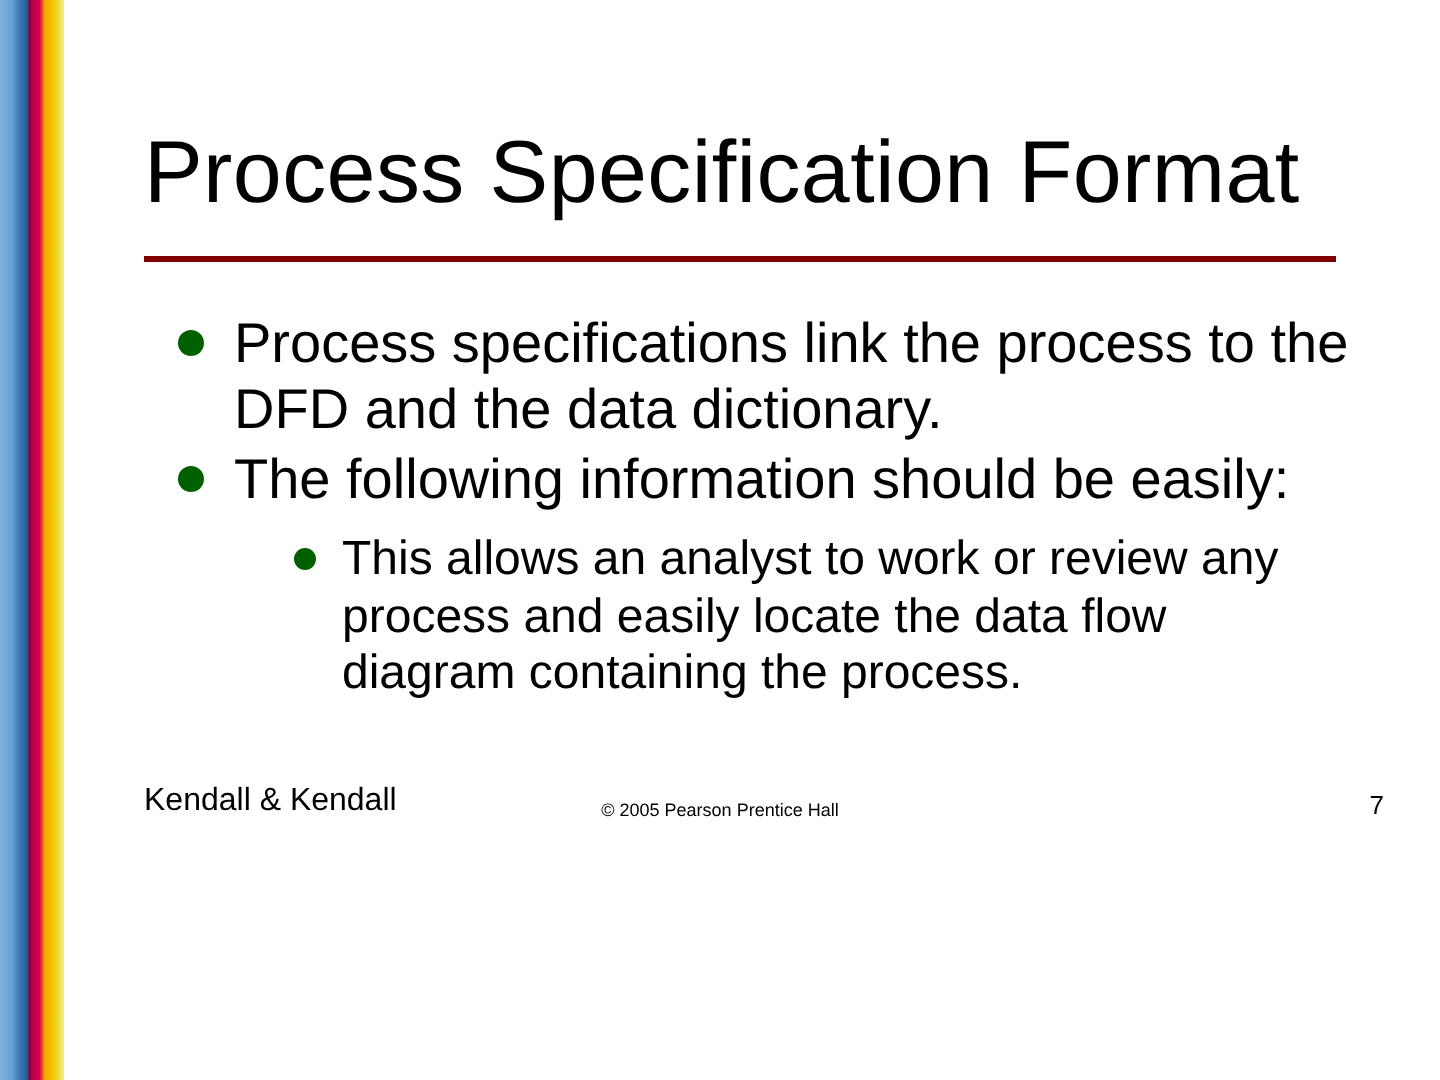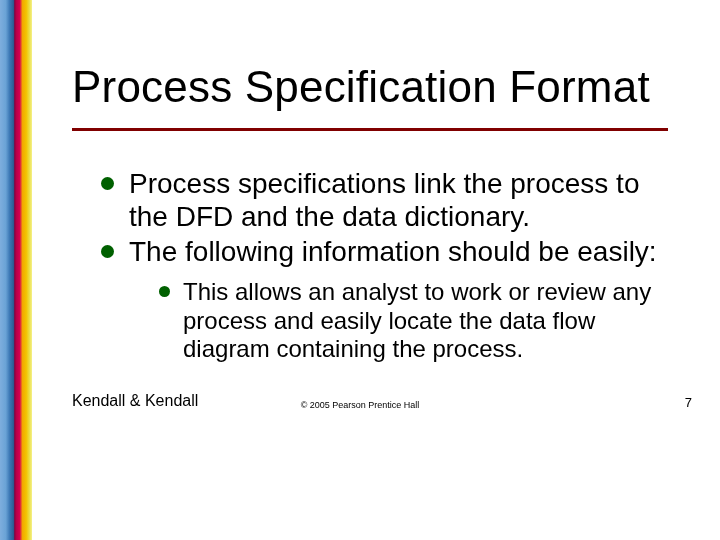--- a/index.html
+++ b/index.html
@@ -54,21 +54,21 @@
     background: #800000;
   }
   .body {
     position: absolute;
     left: 85px;
     top: 156px;
     width: 590px;
     color: #000;
   }
   ul.level1 {
-    margin: 12px;
+    margin: 0;
     padding: 0;
     list-style: none;
   }
   ul.level1 > li {
     position: relative;
     padding-left: 32px;
     font-size: 28px;
     line-height: 1.17;
     margin-bottom: 2px;
   }

